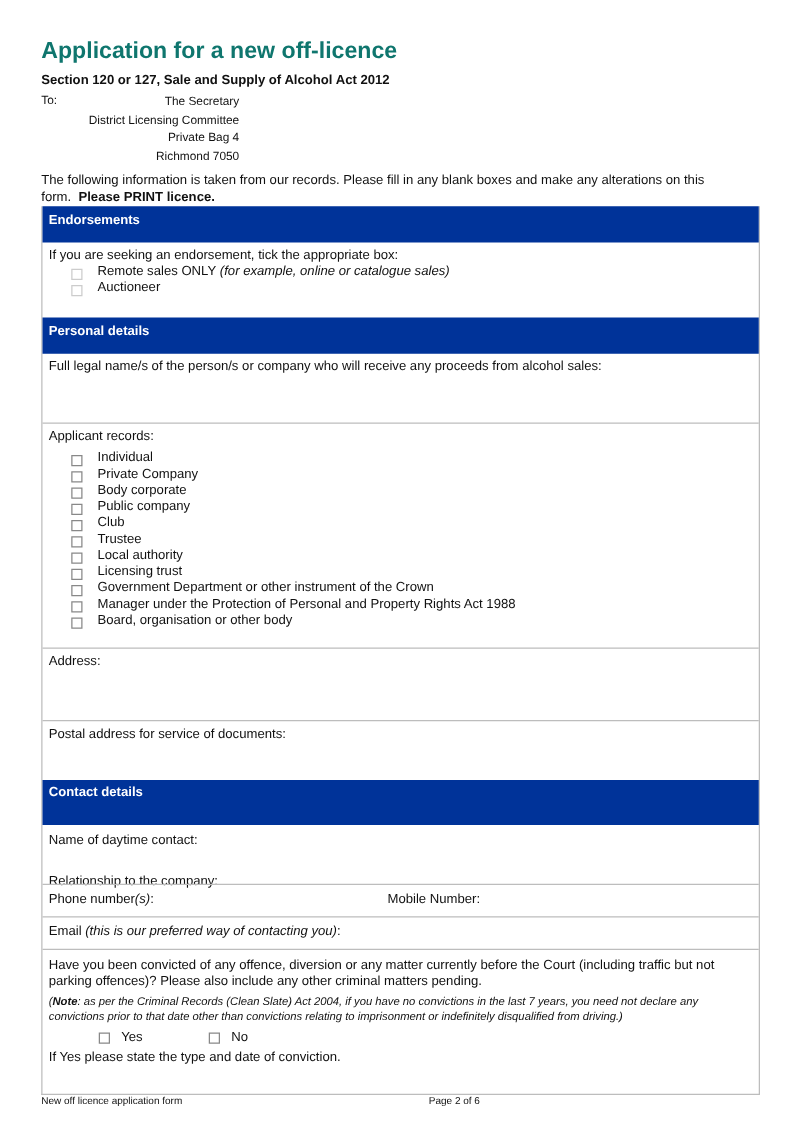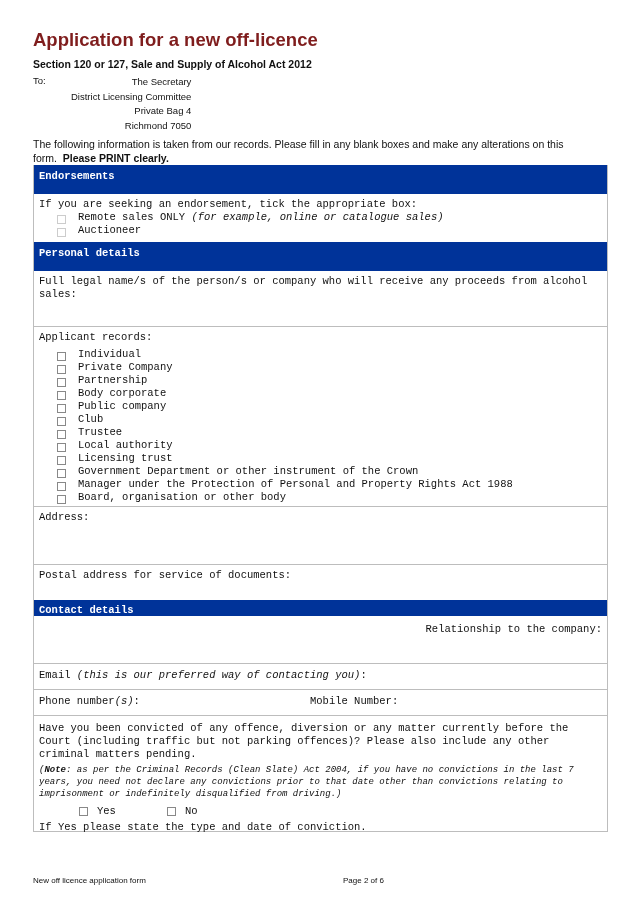--- a/index.html
+++ b/index.html
@@ -1,23 +1,23 @@
 <!DOCTYPE html>
 <html><head>
 <meta charset="utf-8">
 <style>
   html, body { margin: 0; padding: 0; background: #ffffff; }
   body { width: 640px; height: 904px; position: relative; font-family: "Liberation Sans", sans-serif; color: #111; overflow: hidden; }
-  .page-title { position: absolute; left: 33px; top: 29px; font-size: 18.5px; font-weight: bold; color: #7f1d1d; }
+  .page-title { position: absolute; left: 33px; top: 29px; font-size: 18.5px; font-weight: bold; color: #0f766e; }
   .subtitle { position: absolute; left: 33px; top: 58px; font-size: 10.5px; font-weight: bold; }
   .to-label { position: absolute; left: 33px; top: 75px; font-size: 9.5px; }
   .to-lines { position: absolute; left: 71px; top: 75px; font-size: 9.5px; line-height: 14.5px; text-align: right; }
   .intro { position: absolute; left: 33px; top: 137px; width: 560px; font-size: 10.5px; line-height: 14px; }
   .intro b { font-weight: bold; }
-  .form { position: absolute; left: 33px; top: 165px; width: 573px; border-left: 1px solid #bdbdbd; border-right: 1px solid #bdbdbd; border-bottom: 1px solid #bdbdbd; font-family: Liberation Mono, monospace; }
+  .form { position: absolute; left: 33px; top: 165px; width: 573px; border-left: 1px solid #bdbdbd; border-right: 1px solid #bdbdbd; border-bottom: 1px solid #bdbdbd; }
   .band { background: #003399; color: #fff; font-size: 10.5px; font-weight: bold; padding: 5px 5px 0 5px; box-sizing: border-box; }
   .cell { border-top: 1px solid #bdbdbd; padding: 4px 5px; box-sizing: border-box; font-size: 10.5px; line-height: 13px; position: relative; }
   .band + .cell { border-top: none; }
   .opt { display: flex; align-items: flex-end; padding-left: 18px; height: 13px; }
   .cb { width: 7px; height: 7px; border: 1px solid #888; margin-right: 12px; flex-shrink: 0; }
   .cb.faint { border-color: #ccc; }
   i { font-style: italic; }
   .note { font-size: 9px; font-style: italic; line-height: 12px; margin-top: 3px; }
   .note b { font-style: italic; }
   .yesno { display: flex; padding-left: 40px; margin: 5px 0 3px 0; height: 13px; align-items: center; }
@@ -31,26 +31,26 @@
 
 <div class="page-title">Application for a new off-licence</div>
 <div class="subtitle">Section 120 or 127, Sale and Supply of Alcohol Act 2012</div>
 <div class="to-label">To:</div>
 <div class="to-lines">
   <div>The Secretary</div>
   <div>District Licensing Committee</div>
   <div>Private Bag 4</div>
   <div>Richmond 7050</div>
 </div>
-<div class="intro"><span>The following information is taken from our records. Please fill in any blank boxes and make any alterations on this form.</span>&nbsp; <b>Please PRINT clearly.</b></div>
+<div class="intro"><span>The following information is taken from our records. Please fill in any blank boxes and make any alterations on this form.</span>&nbsp; <b>Please PRINT licence.</b></div>
 
 <div class="form">
 
   <div class="band" style="height:29px;">Endorsements</div>
-  <div class="cell" style="height:48px;">
+  <div class="cell" style="height:60px;">
     <div>If you are seeking an endorsement, tick the appropriate box:</div>
     <div class="opt">
       <span class="cb faint"></span>
       <span>Remote sales ONLY</span>&nbsp;<i>(for example, online or catalogue sales)</i>
     </div>
     <div class="opt">
       <span class="cb faint"></span>
       <span>Auctioneer</span>
     </div>
   </div>
@@ -61,24 +61,20 @@
   </div>
   <div class="cell" style="height:180px;">
     <div style="margin-bottom:4px;">Applicant records:</div>
     <div class="opt">
         <span class="cb"></span>
         <span>Individual</span>
       </div>
     <div class="opt">
         <span class="cb"></span>
         <span>Private Company</span>
-      </div>
-    <div class="opt">
-        <span class="cb"></span>
-        <span>Partnership</span>
       </div>
     <div class="opt">
         <span class="cb"></span>
         <span>Body corporate</span>
       </div>
     <div class="opt">
         <span class="cb"></span>
         <span>Public company</span>
       </div>
     <div class="opt">
@@ -106,34 +102,35 @@
         <span>Manager under the Protection of Personal and Property Rights Act 1988</span>
       </div>
     <div class="opt">
         <span class="cb"></span>
         <span>Board, organisation or other body</span>
       </div>
   </div>
   <div class="cell" style="height:58px;">
     <div>Address:</div>
   </div>
-  <div class="cell" style="height:36px;">
+  <div class="cell" style="height:48px;">
     <div>Postal address for service of documents:</div>
   </div>
 
-  <div class="band" style="height:16px; padding-top:4px;">Contact details</div>
+  <div class="band" style="height:36px; padding-top:4px;">Contact details</div>
   <div class="cell" style="height:47px;">
-    <div style="margin-top:3px;text-align:right;">Relationship to the company:</div>
-  </div>
-  <div class="cell" style="height:26px;">
-    <span style="position:relative; top:1px;">Email</span> <i style="position:relative; top:1px;">(this is our preferred way of contacting you)</i><span style="position:relative; top:1px;">:</span>
+    <div style="margin-top:2px;">Name of daytime contact:</div>
+    <div style="margin-top:20px;">Relationship to the company:</div>
   </div>
   <div class="cell" style="height:26px; border-top:1px solid #bdbdbd;">
     <span style="position:absolute; left:5px; top:5px;"><span>Phone number</span><i>(s)</i><span>:</span></span>
     <span style="position:absolute; left:276px; top:5px;">Mobile Number:</span>
+  </div>
+  <div class="cell" style="height:26px;">
+    <span style="position:relative; top:1px;">Email</span> <i style="position:relative; top:1px;">(this is our preferred way of contacting you)</i><span style="position:relative; top:1px;">:</span>
   </div>
   <div class="cell" style="height:116px; padding-top:6px;">
     <div>Have you been convicted of any offence, diversion or any matter currently before the Court (including traffic but not parking offences)?  Please also include any other criminal matters pending.</div>
     <div class="note"><span>(</span><b>Note</b><span>: as per the Criminal Records (Clean Slate) Act 2004, if you have no convictions in the last 7 years, you need not declare any convictions prior to that date other than convictions relating to imprisonment or indefinitely disqualified from driving.)</span></div>
     <div class="yesno">
       <div class="item">
           <span class="cb"></span>
           <span>Yes</span>
         </div>
       <div class="item">

